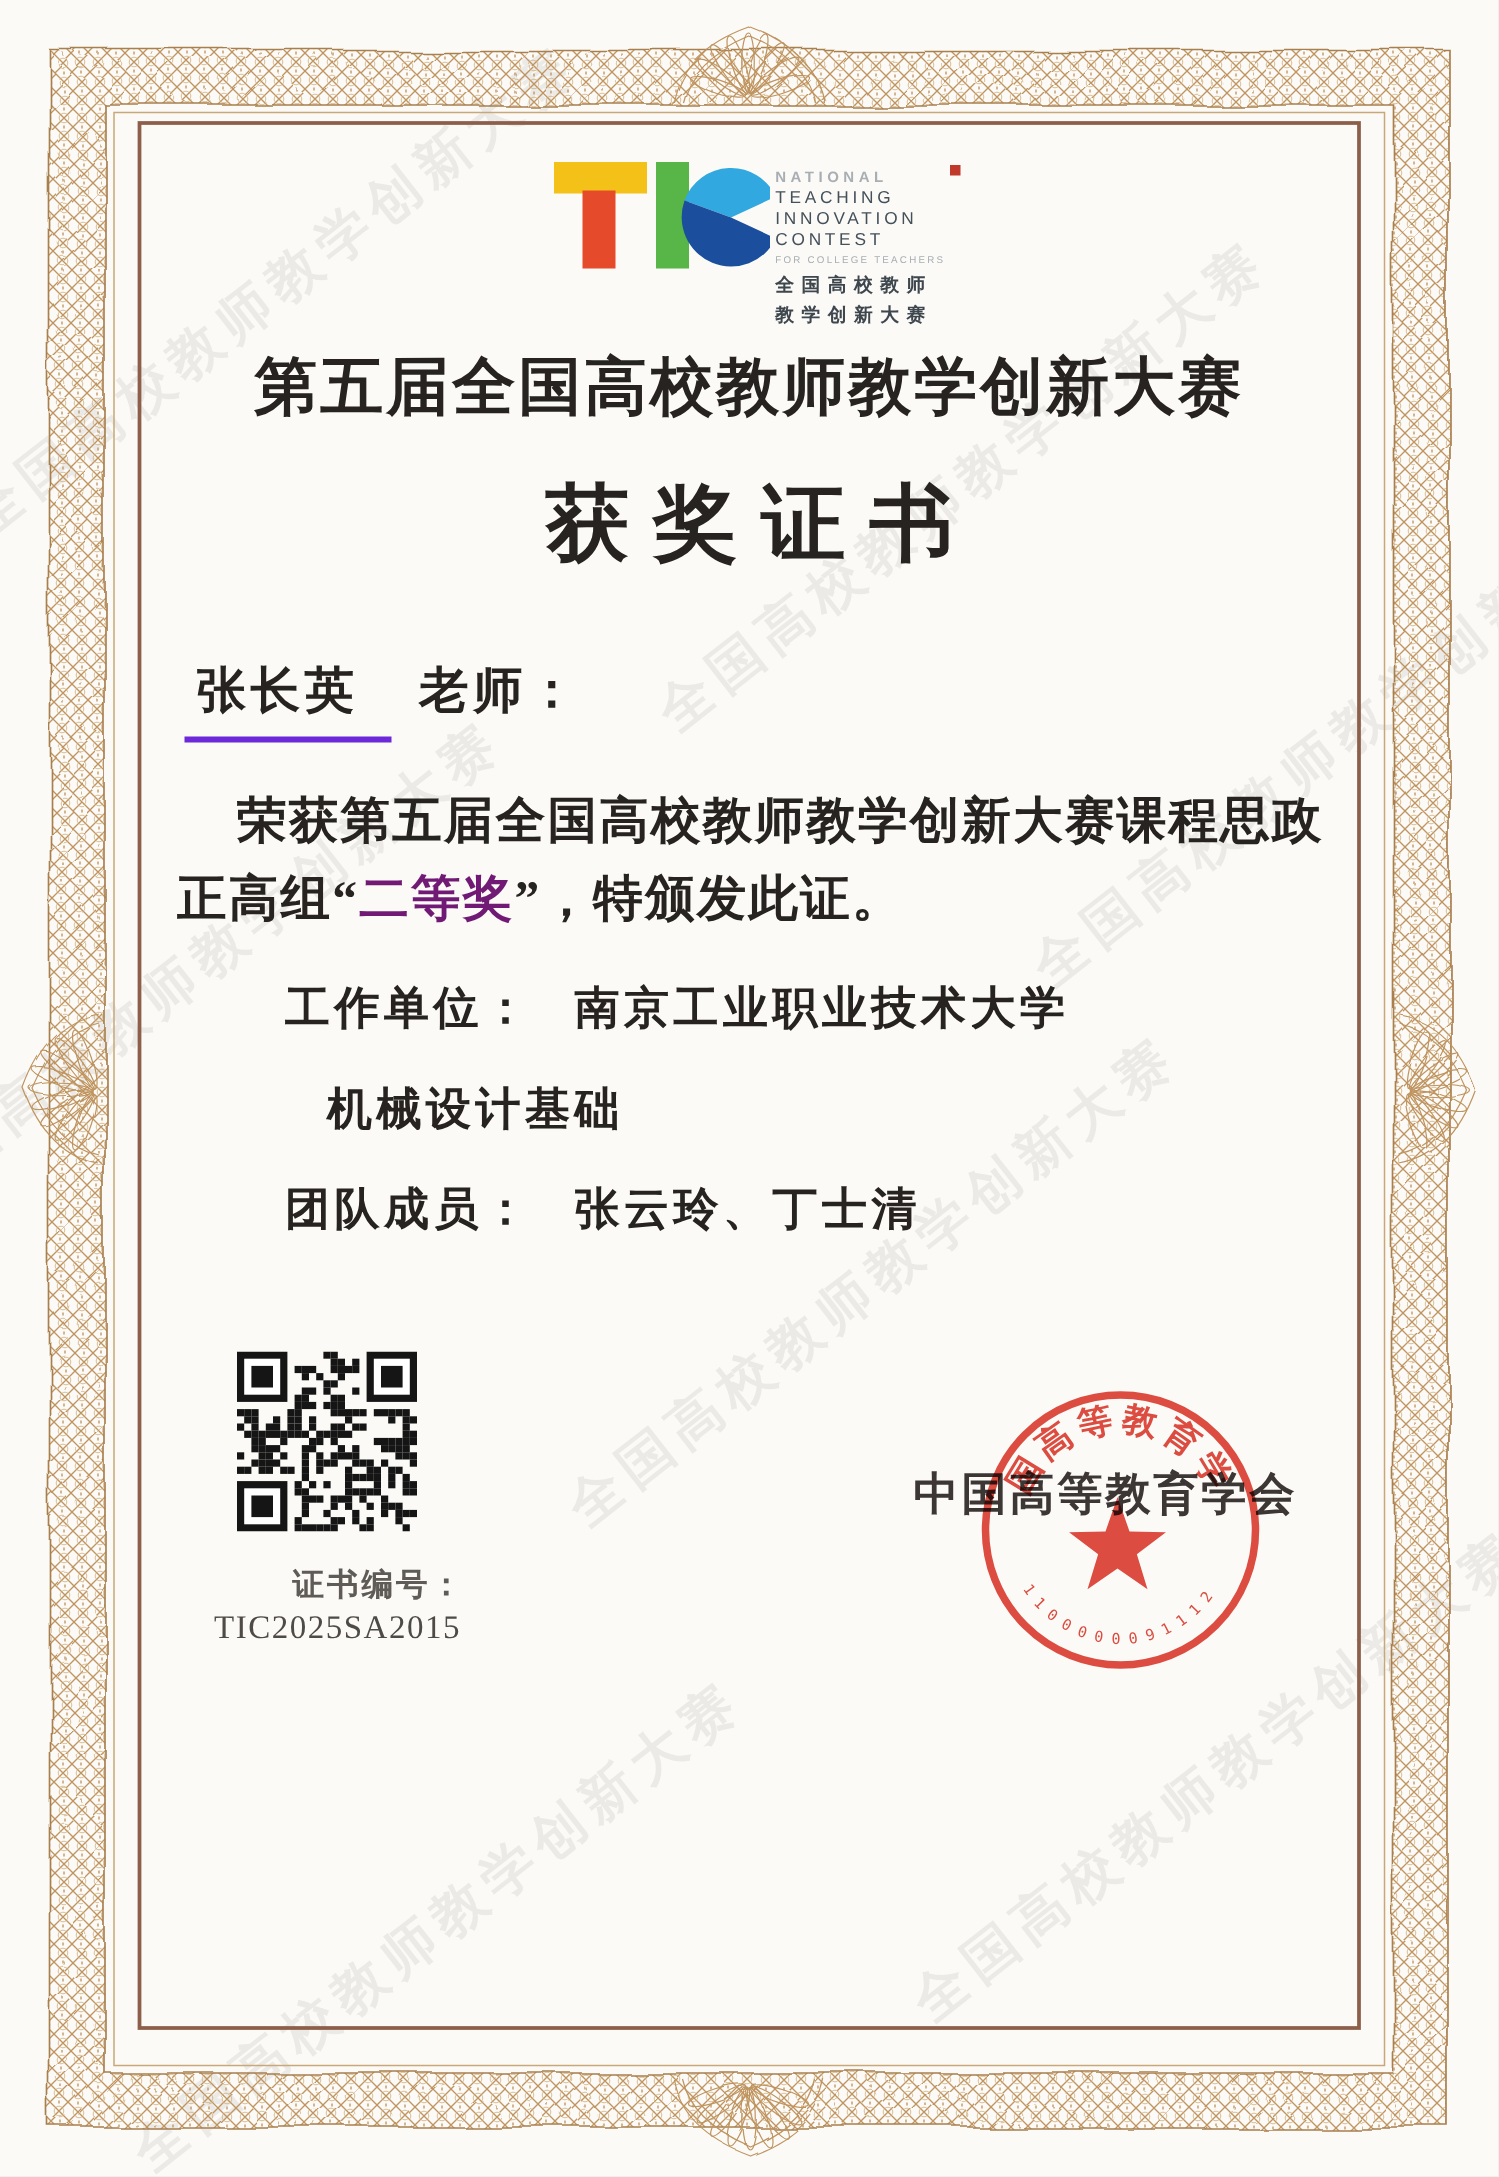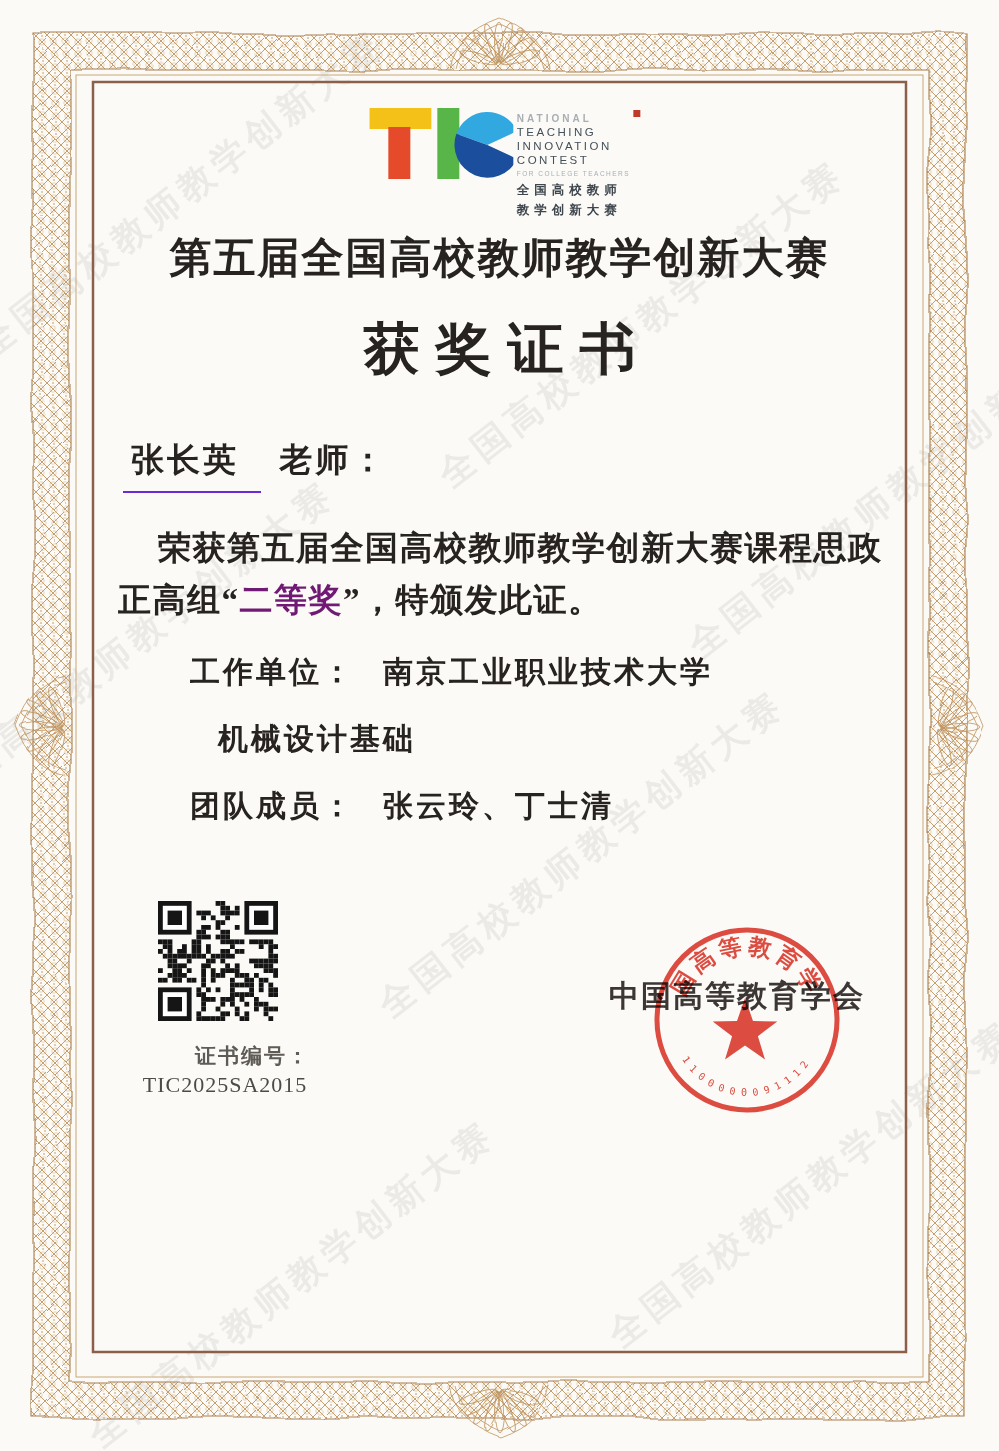--- a/index.html
+++ b/index.html
@@ -54,21 +54,21 @@
     font-size:56px;font-weight:bold;
     letter-spacing:16px;text-indent:16px;
   }
   .name-row{
     position:absolute;top:438px;left:123px;
     font-size:33px;font-weight:bold;
   }
   .name-underline{
     display:inline-block;
     min-width:126px;
-    border-bottom:2px solid #6d28d9;
+    border-bottom:4px solid #6d28d9;
     padding:0 4px 8px 8px;
     letter-spacing:3px;
   }
   .honorific{margin-left:10px;letter-spacing:3px;}
   .body-par{
     position:absolute;top:522px;left:118px;right:92px;
     font-size:33px;font-weight:bold;
     line-height:52px;
     letter-spacing:1.5px;
   }

